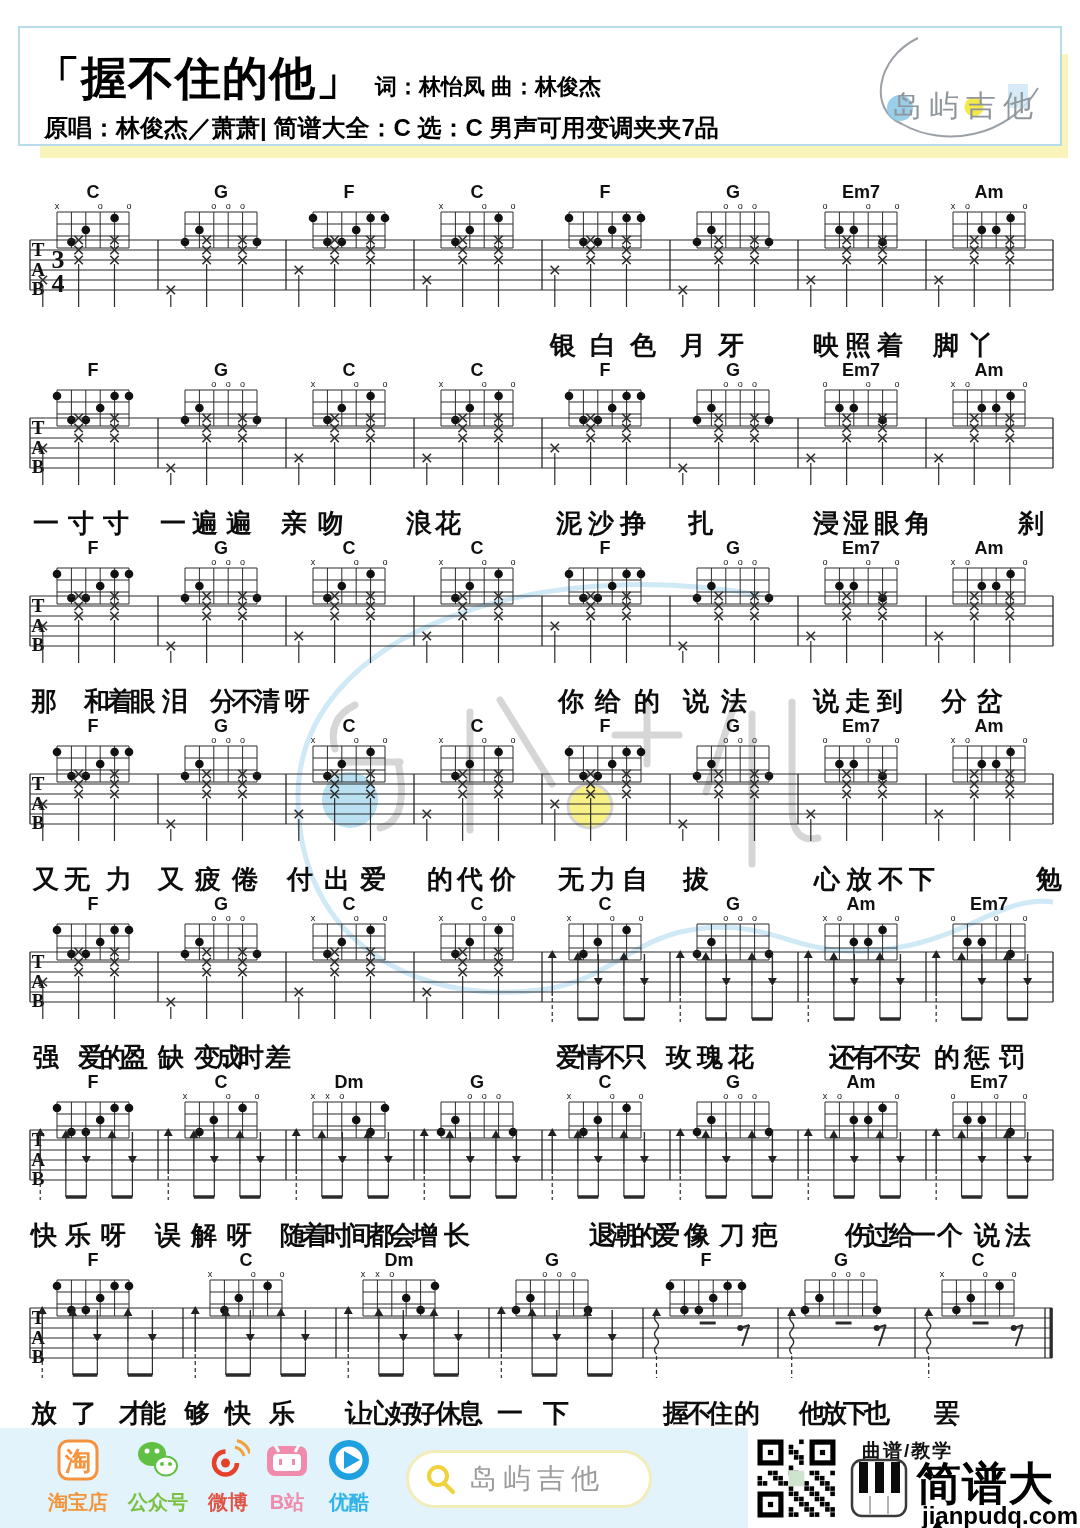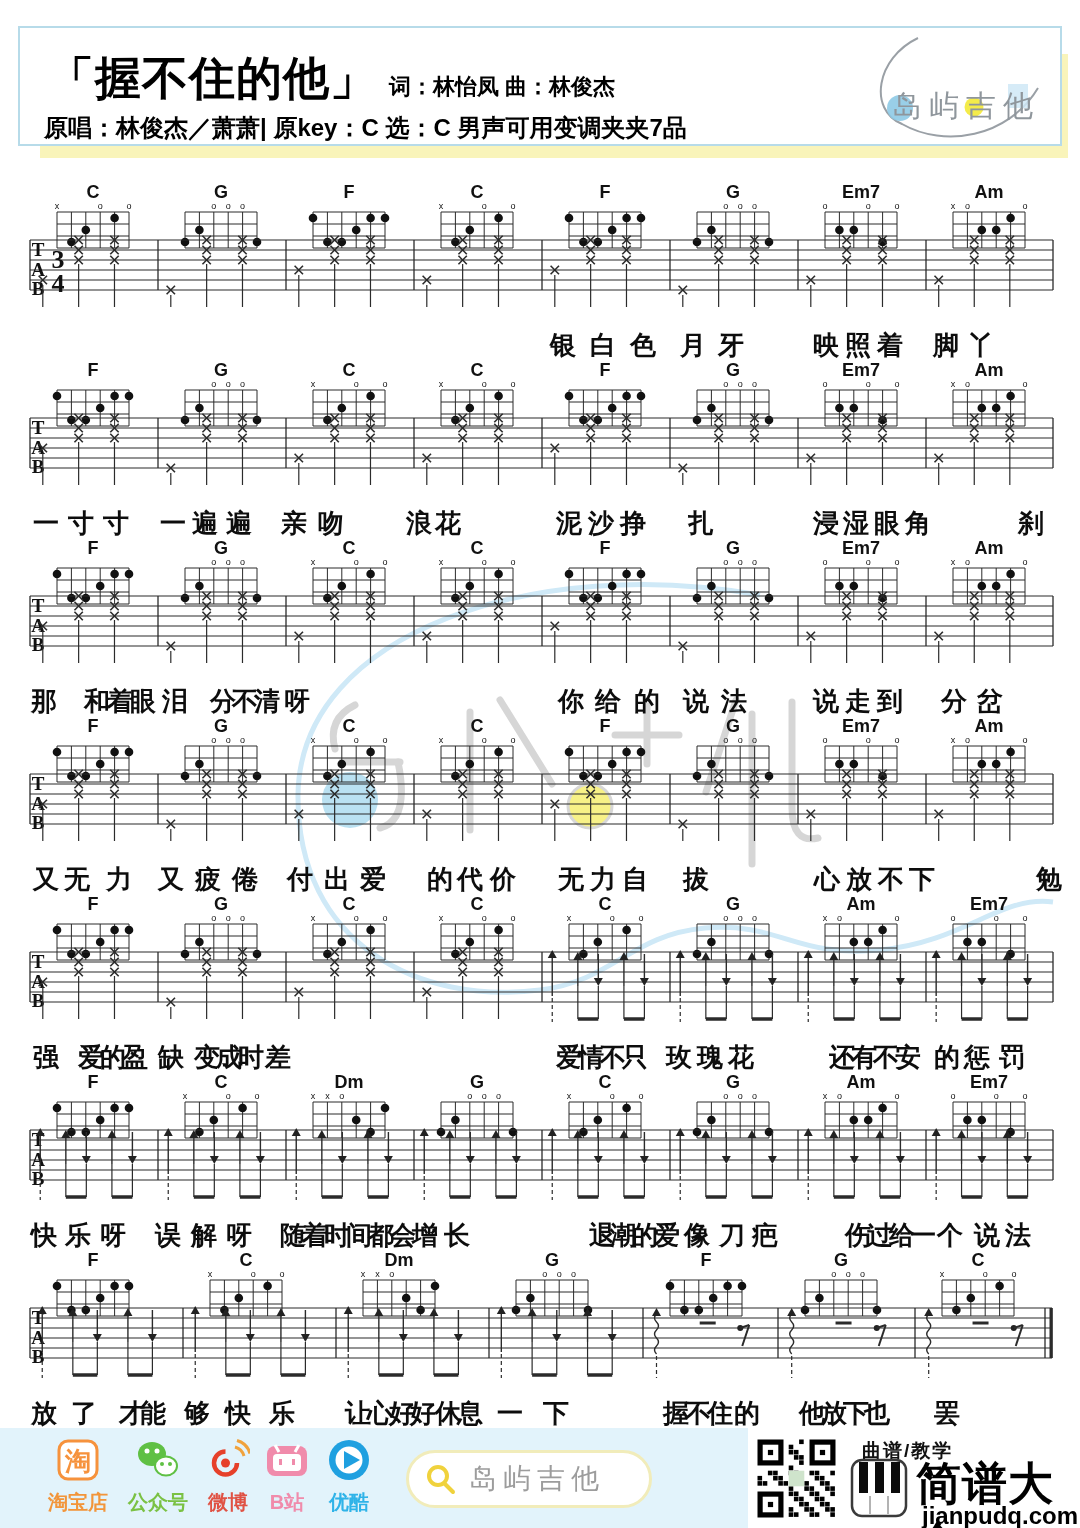--- a/index.html
+++ b/index.html
@@ -3,21 +3,21 @@
 <meta charset="utf-8">
 <style>
   html,body{margin:0;padding:0;}
   body{width:1080px;height:1528px;position:relative;background:#fff;
        font-family:"Liberation Sans","DejaVu Sans",sans-serif;overflow:hidden;}
   .page{position:absolute;inset:0;width:1080px;height:1528px;background:#fff;}
   .watermark{position:absolute;left:0;top:0;z-index:0;pointer-events:none;}
   
   header{position:absolute;left:18px;top:26px;width:1040px;height:116px;background:#fff;
          border:2px solid #b7dbe9;box-shadow:14px 20px 0 -8px #f9f4ba;z-index:2;}
-  .title-row{position:absolute;left:28px;top:20px;white-space:nowrap;}
+  .title-row{position:absolute;left:14px;top:20px;white-space:nowrap;}
   h1{display:inline;font-size:46px;font-weight:900;margin:0;color:#000;letter-spacing:1px;}
   .credits{font-size:22px;font-weight:700;color:#000;margin-left:12px;}
   .info{position:absolute;left:24px;top:84px;font-size:24px;font-weight:700;color:#000;}
   .logo{position:absolute;right:6px;top:0px;width:198px;height:114px;}
   
   main{position:absolute;left:0;top:182px;width:1080px;z-index:1;}
   .tab-row{position:relative;width:1080px;height:178px;}
   .chord{position:absolute;width:82px;text-align:center;top:2px;}
   .chord-name{font-size:18px;font-weight:600;color:#111;height:16px;line-height:16px;}
   .staff-svg{position:absolute;left:0;top:52px;}
@@ -57,21 +57,21 @@
       <path d="M 736,700 l -30,92"></path>
       <path d="M 752,714 v 150"></path>
       <path d="M 792,702 v 106 q 0,36 26,30"></path>
     </g>
   </svg>
 
   <header>
     <div class="title-row">
       <h1>「握不住的他」</h1><span class="credits">词：林怡凤 曲：林俊杰</span>
     </div>
-    <div class="info">原唱：林俊杰／萧萧| 原key：C 选：C  男声可用变调夹夹7品</div>
+    <div class="info">原唱：林俊杰／萧萧| 简谱大全：C 选：C  男声可用变调夹夹7品</div>
     <div class="logo">
       <svg width="198" height="114">
         <path d="M62,10 C20,30 12,82 46,96 C88,120 152,110 182,60" fill="none" stroke="#9aa0a6" stroke-width="2"></path>
         <circle cx="44" cy="80" r="13" fill="#8ecae6" opacity="0.9"></circle>
         <circle cx="118" cy="79" r="9.5" fill="#f4eb4a"></circle>
         <rect x="152" y="56" width="20" height="24" fill="#cfe8f6" opacity="0.85"></rect>
         <text id="logo-text" x="36" y="88" font-size="30" fill="#8f969c" style="letter-spacing:7px">岛屿吉他</text>
       </svg>
     </div>
   </header>

